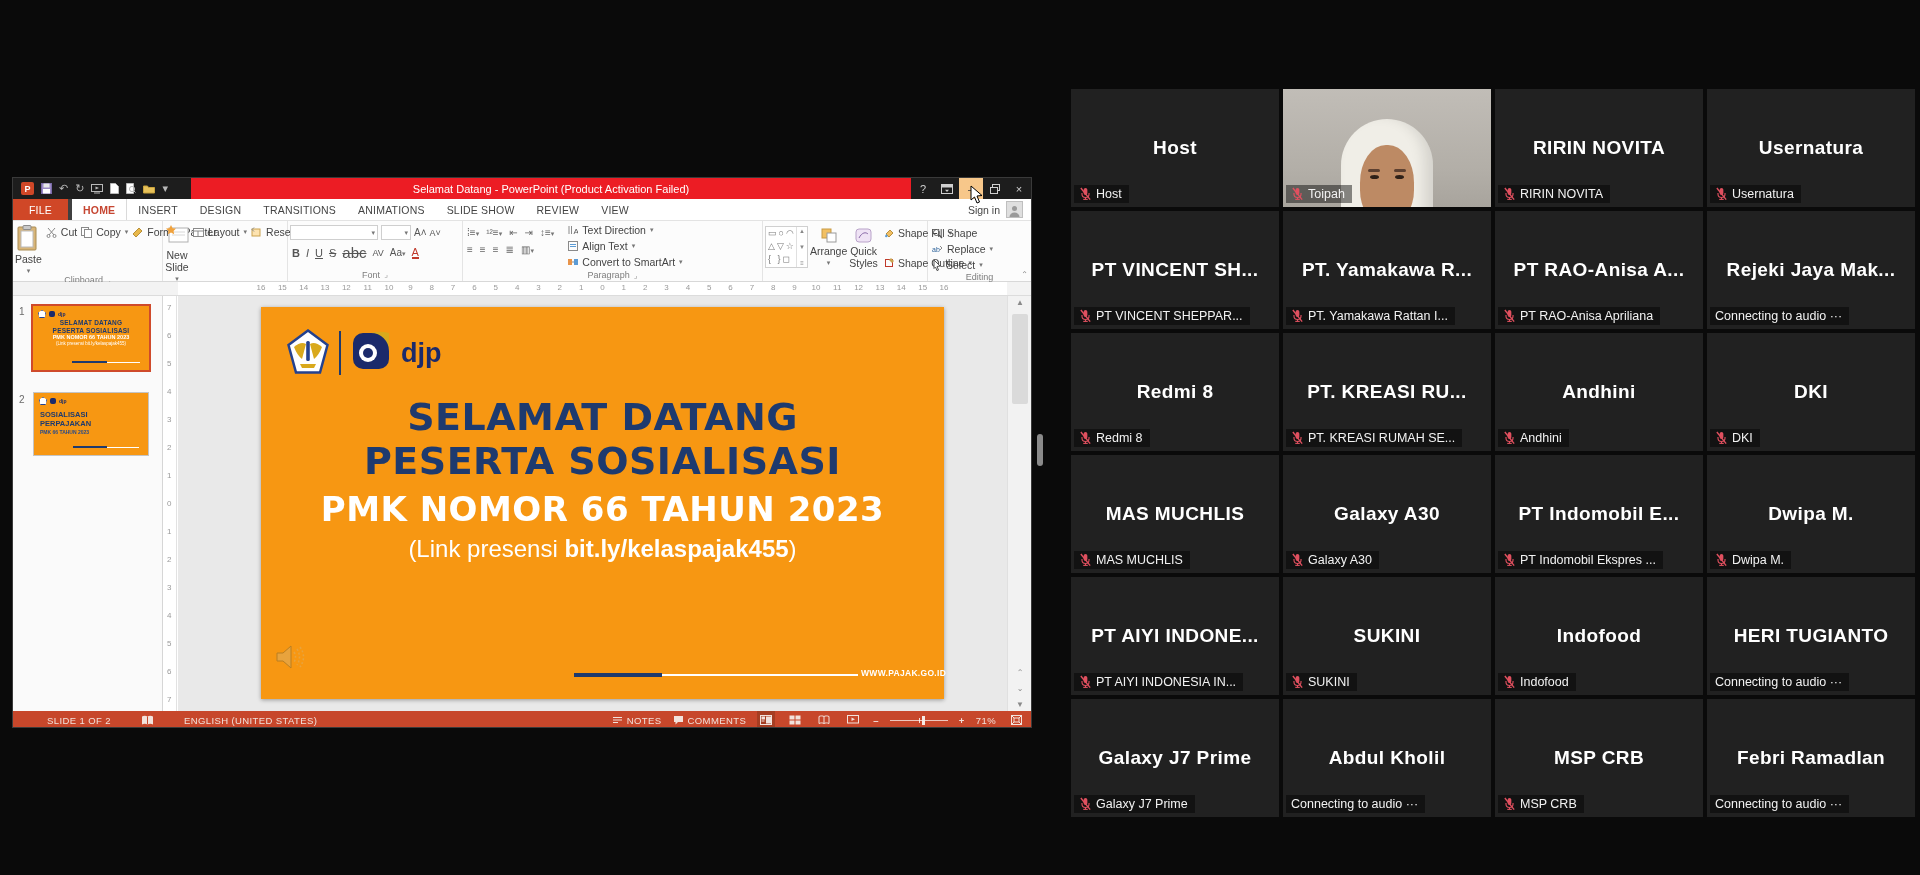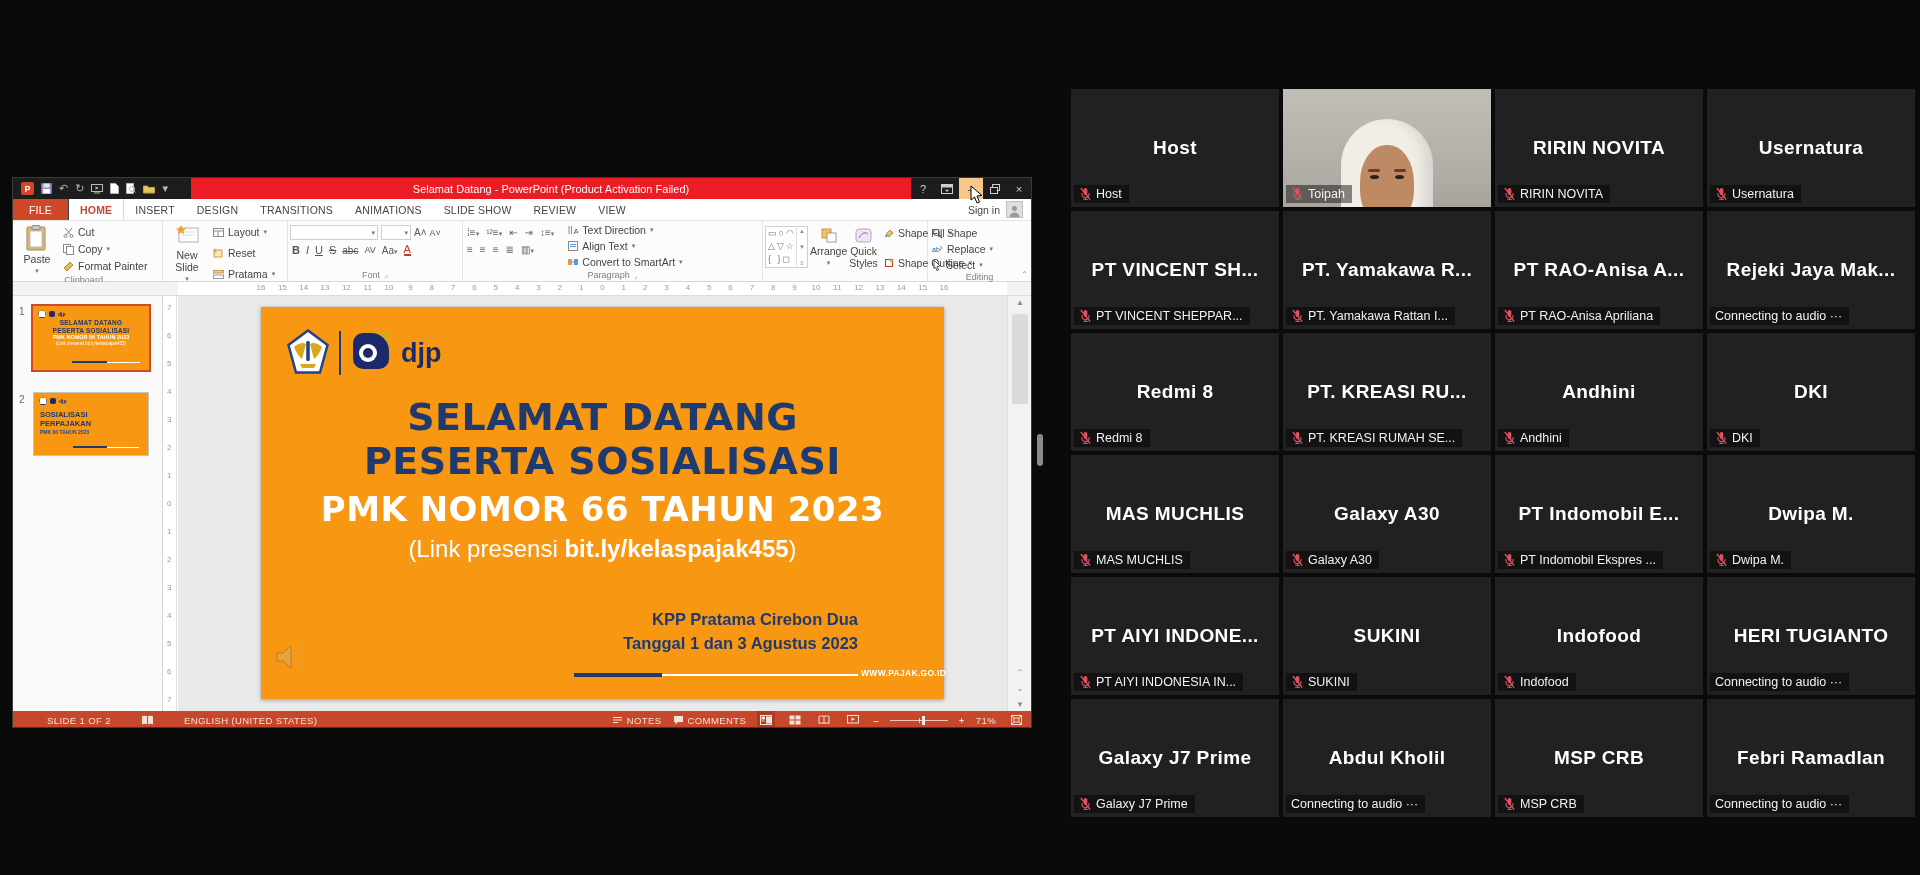--- a/index.html
+++ b/index.html
@@ -19,32 +19,32 @@
              align-items:center;justify-content:center;white-space:nowrap;overflow:hidden;}
   .winctl{display:flex;flex:0 0 auto;height:21px;}
   .wbtn{width:24px;height:21px;display:flex;align-items:center;justify-content:center;color:#cfcfcf;font-size:11px;}
   .wbtn.hot{background:#f7c78a;color:#333;}
   .cursor{position:absolute;left:970px;top:185px;z-index:99;pointer-events:none;}
 
   .tabrow{position:absolute;left:0;top:21px;width:100%;height:22px;background:#fff;display:flex;align-items:stretch;
           border-bottom:1px solid #e3e3e3;box-sizing:border-box;}
   .tab{padding:0 11px;display:flex;align-items:center;font-size:10.5px;color:#444;letter-spacing:.2px;}
   .tab.file{background:#d04727;color:#fff;padding:0 16px;}
-  .tab.active{color:#c64632;border-left:1px solid #404040;border-right:1px solid #dadada;background:#fff;font-weight:bold;}
+  .tab.active{color:#c64632;border-left:4px solid #404040;border-right:1px solid #dadada;background:#fff;font-weight:bold;}
   .signin{margin-left:auto;display:flex;align-items:center;gap:6px;padding-right:8px;font-size:10.5px;color:#444;}
   .avatarbox{width:15px;height:15px;background:#dfdfdf;border:1px solid #bfbfbf;display:flex;align-items:flex-end;justify-content:center;overflow:hidden;}
 
   .ribbon{position:absolute;left:0;top:43px;width:100%;height:61px;background:#fcfcfc;border-bottom:1px solid #d8d8d8;
           box-sizing:border-box;display:flex;}
   .grp{border-right:1px solid #e4e4e4;box-sizing:border-box;display:flex;flex-direction:column;padding:2px 2px 0 2px;position:relative;}
   .grp-label{height:13px;font-size:9px;color:#7d7d7d;display:flex;align-items:center;justify-content:center;gap:4px;margin-top:auto;}
   .launch{color:#9a9a9a;font-size:8px;}
   .grp-body{display:flex;flex:1;gap:2px;}
   .bigbtn{width:44px;display:flex;flex-direction:column;align-items:center;justify-content:flex-start;font-size:10.5px;color:#444;text-align:center;padding-top:2px;gap:2px;}
-  .smcol{display:flex;flex-direction:column;justify-content:space-between;padding:2px 0;}
+  .smcol{display:flex;flex-direction:row;justify-content:space-between;padding:2px 0;}
   .smbtn{display:flex;align-items:center;gap:4px;font-size:10.5px;color:#444;white-space:nowrap;padding:0 2px;height:14px;}
   .dd{font-size:7px;color:#777;}
   .ic{display:inline-flex;align-items:center;justify-content:center;}
   .fbox{width:88px;height:15px;border:1px solid #cfcfcf;background:#fff;display:flex;align-items:center;justify-content:flex-end;padding-right:2px;box-sizing:border-box;}
   .fbox.small{width:30px;}
   .fontglyphs{display:flex;align-items:center;gap:6px;font-size:11px;color:#555;padding:1px 2px;}
   .pglyph{display:flex;align-items:center;gap:7px;font-size:10px;color:#666;padding:1px 2px;}
   .shapebox{width:64px;height:42px;border:1px solid #d0d0d0;background:#fff;display:flex;box-sizing:border-box;}
   .shapecells{flex:1;font-size:9px;color:#777;line-height:13px;padding-left:2px;letter-spacing:2px;overflow:hidden;}
   .shapescroll{width:10px;border-left:1px solid #e0e0e0;display:flex;flex-direction:column;align-items:center;justify-content:space-between;font-size:6px;color:#888;padding:1px 0;}
@@ -332,21 +332,21 @@
                 <span class="dd">▾</span>
               </span>
             <span style="font-size:10px;color:#555;">A˄</span>
             <span style="font-size:9px;color:#555;">A˅</span>
           </div>
           <div class="fontglyphs">
             <b>B</b>
             <i>I</i>
             <u>U</u>
             <s>S</s>
-            <s style="font-size:10px">abc</s>
+            <s style="font-size:15px">abc</s>
             <span style="font-size:9px">AV</span>
             <span style="font-size:10px"><span>Aa</span><span class="dd">▾</span></span>
             <span style="font-size:11px;color:#c0392b;border-bottom:2px solid #c0392b;line-height:10px;"><span>A</span></span>
           </div>
         </div>
         <div class="grp-label">
             <span>Font</span>
             <span class="launch">⌟</span>
           </div>
       </div>
@@ -620,24 +620,20 @@
             <path d="M38 2 a36 36 0 0 0 -18 0 a18 18 0 0 1 18 18 Z" fill="#d9a91c"></path>
             <circle cx="17" cy="22" r="9" fill="#fff"></circle>
             <circle cx="17" cy="22" r="5" fill="#1b2a6b"></circle>
           </svg></span>
           <span class="djp-txt">djp</span>
         </div>
         <div class="sl-t1" style="top:88px;">SELAMAT DATANG</div>
         <div class="sl-t1" style="top:132px;">PESERTA SOSIALISASI</div>
         <div class="sl-t1 sl-t3" style="top:182px;">PMK NOMOR 66 TAHUN 2023</div>
         <div class="sl-link" style="top:228px;"><span>(Link presensi </span><b>bit.ly/kelaspajak455</b><span>)</span></div>
-        <div class="sl-org" style="top:300px;">
-          <div>KPP Pratama Cirebon Dua</div>
-          <div>Tanggal 1 dan 3 Agustus 2023</div>
-        </div>
         <span class="speaker"><svg width="30" height="28" viewBox="0 0 30 28">
           <polygon points="2,10 8,10 16,3 16,25 8,18 2,18" fill="#e8a33d" stroke="#b97f23"></polygon>
           <path d="M19 9 q3 5 0 10 M22 6 q5 8 0 16 M25 4 q7 10 0 20" fill="none" stroke="#e8a33d" stroke-width="1.6" stroke-dasharray="2 2"></path>
         </svg></span>
         <div class="sl-line-n"></div>
         <div class="sl-line-w"></div>
         <div class="sl-www">WWW.PAJAK.GO.ID</div>
       </div>
     </div>
 

